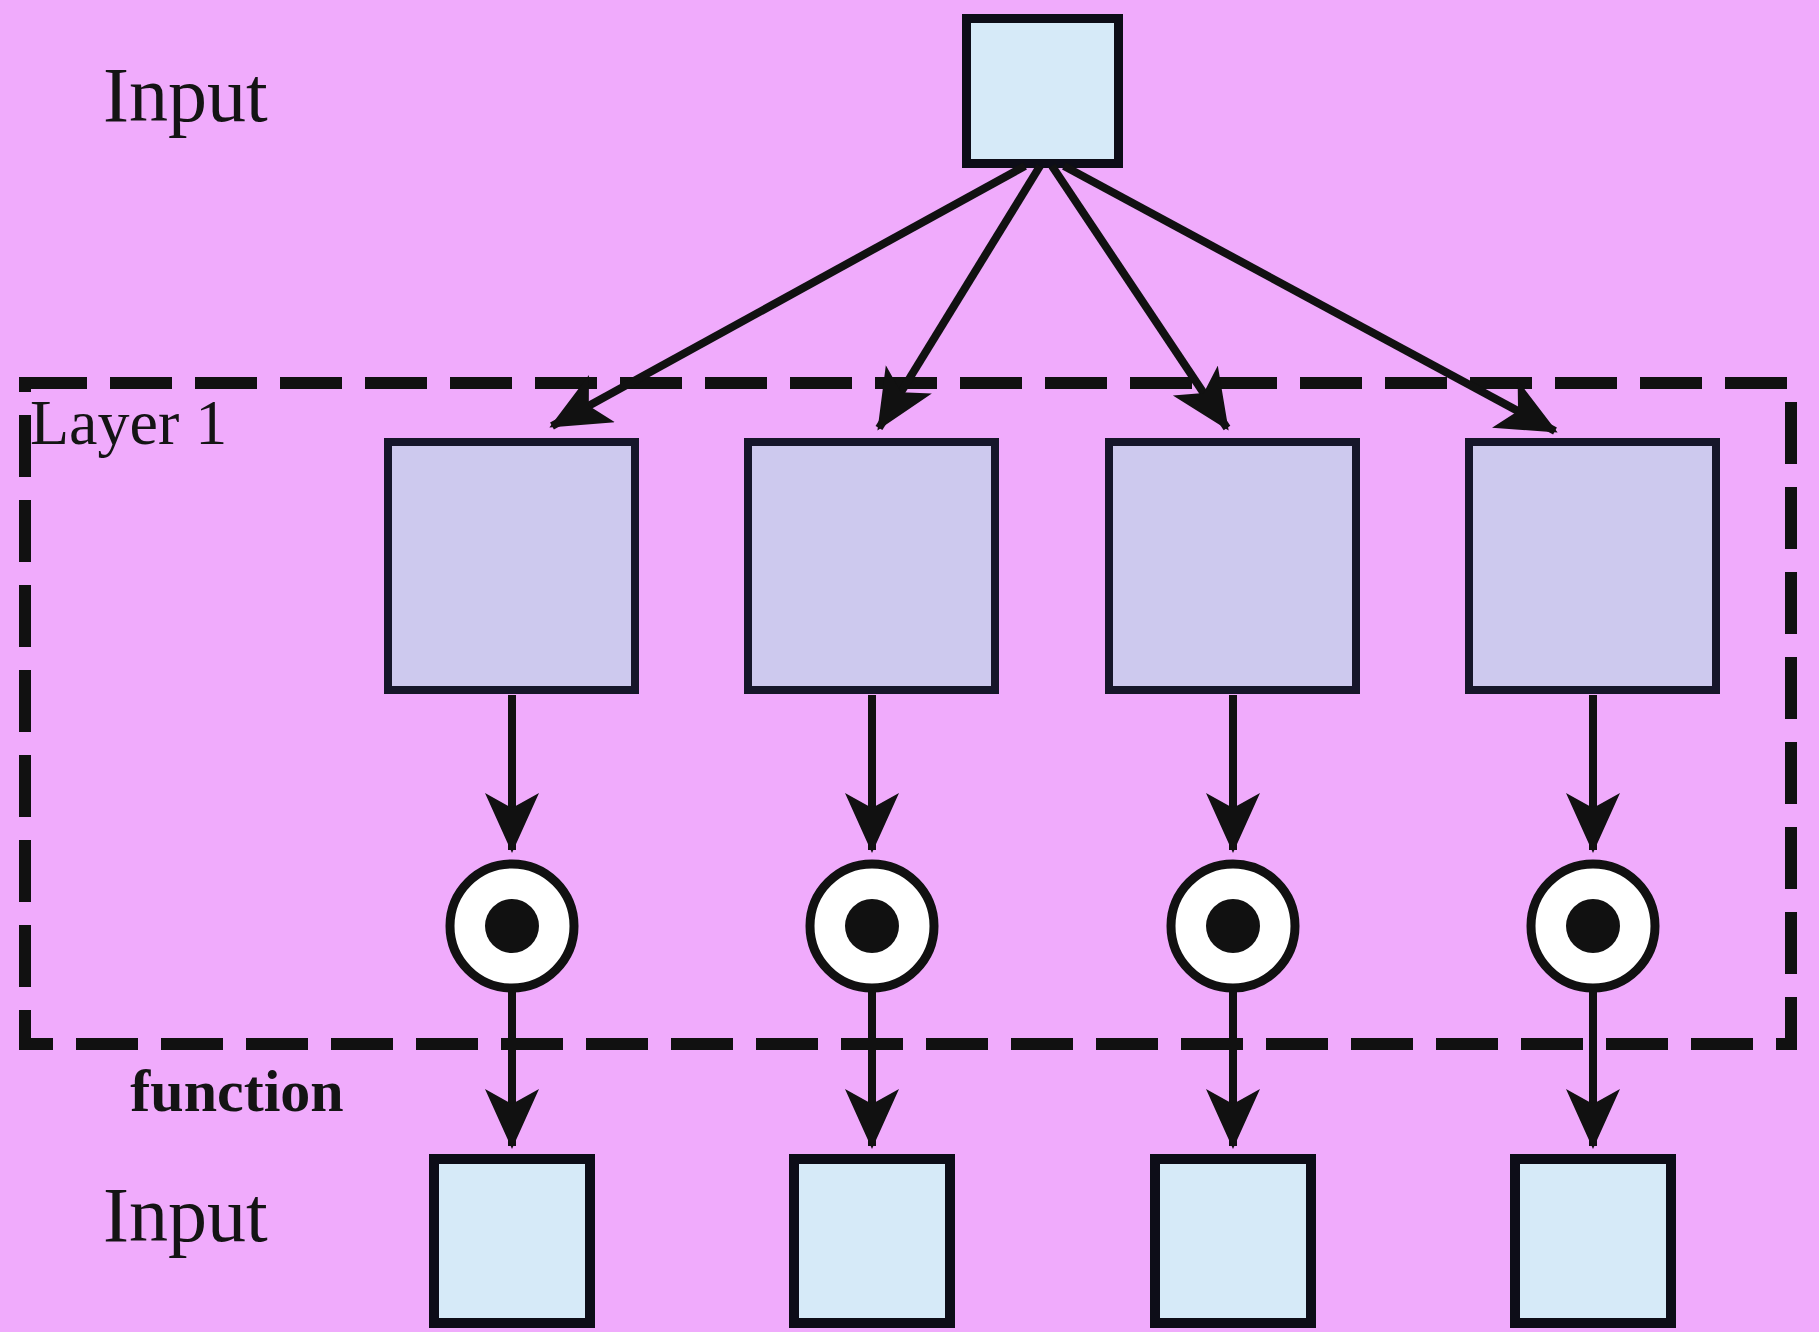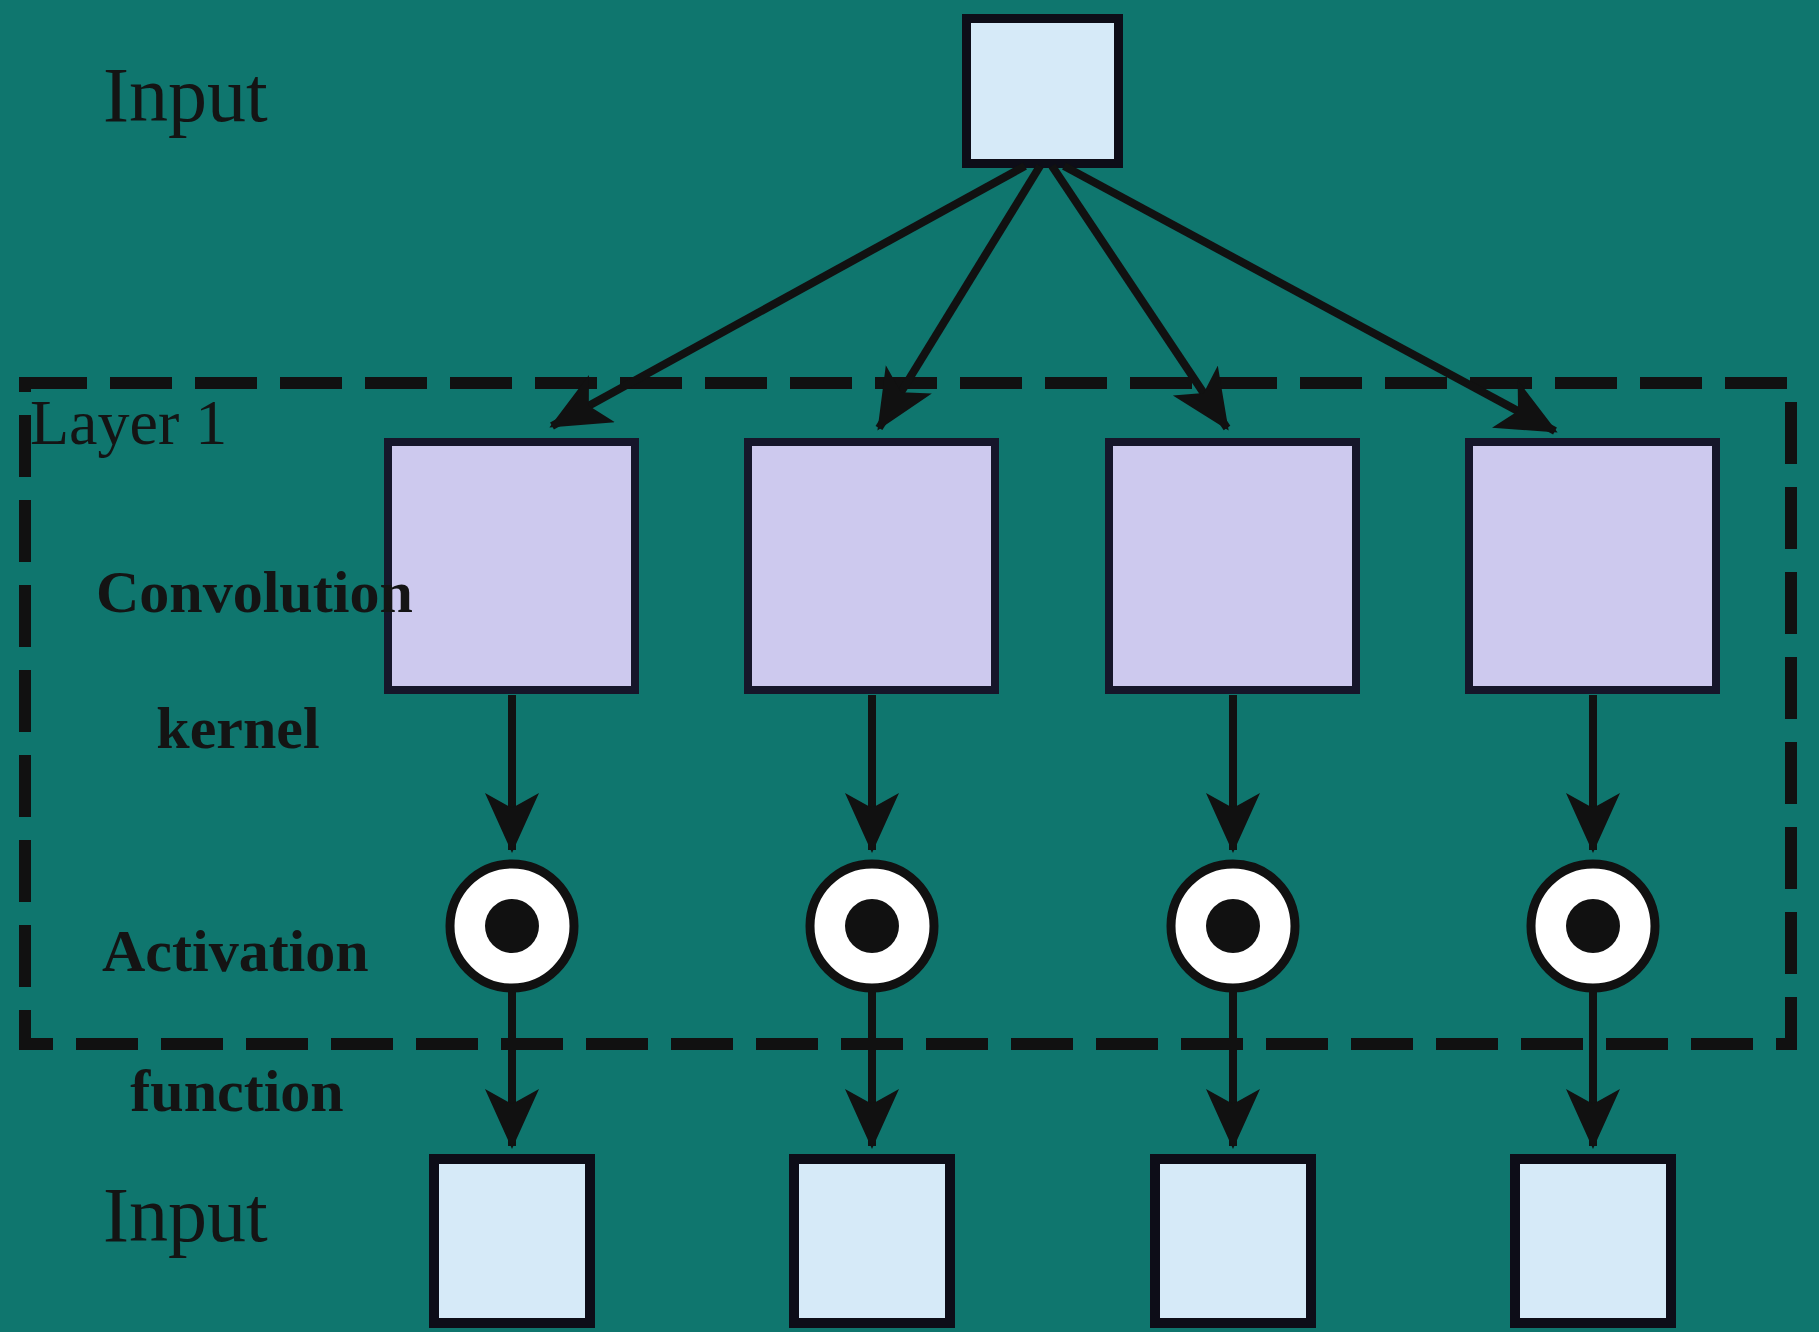--- a/index.html
+++ b/index.html
@@ -1,20 +1,20 @@
 <!DOCTYPE html>
 <html><head>
 <meta charset="utf-8">
 <style>
   html, body { margin: 0; padding: 0; background: #ffffff; }
   #canvas {
     position: relative;
     width: 1819px;
     height: 1332px;
-    background: #0f766e;
+    background: #f0abfc;
     overflow: hidden;
     font-family: "Liberation Serif", "DejaVu Serif", serif;
   }
   .node { position: absolute; box-sizing: border-box; }
   .io-node {
     background: #d6eaf8;
     border: 9px solid #0d0d18;
   }
   #input-node { left: 962px; top: 14px; width: 161px; height: 154px; }
   .kernel-node {
@@ -115,25 +115,21 @@
       <line x1="872" y1="992" x2="872" y2="1146" marker-end="url(#ah)"></line>
       <line x1="1233" y1="992" x2="1233" y2="1146" marker-end="url(#ah)"></line>
       <line x1="1593" y1="992" x2="1593" y2="1146" marker-end="url(#ah)"></line>
     </g>
   </svg>
 
   <div class="lbl" id="lbl-input">Input</div>
 
   <div class="lbl" id="lbl-layer">Layer 1</div>
 
-  <div class="lbl" id="lbl-conv">
-    <span>Convolution</span><br>
-    <span>kernel</span>
-  </div>
 
   <div class="lbl" id="lbl-act">
-    <span>Activation</span><br>
+    <br>
     <span>function</span>
   </div>
 
   <div class="lbl" id="lbl-output">Input</div>
 
 </div>
 
 </body></html>

